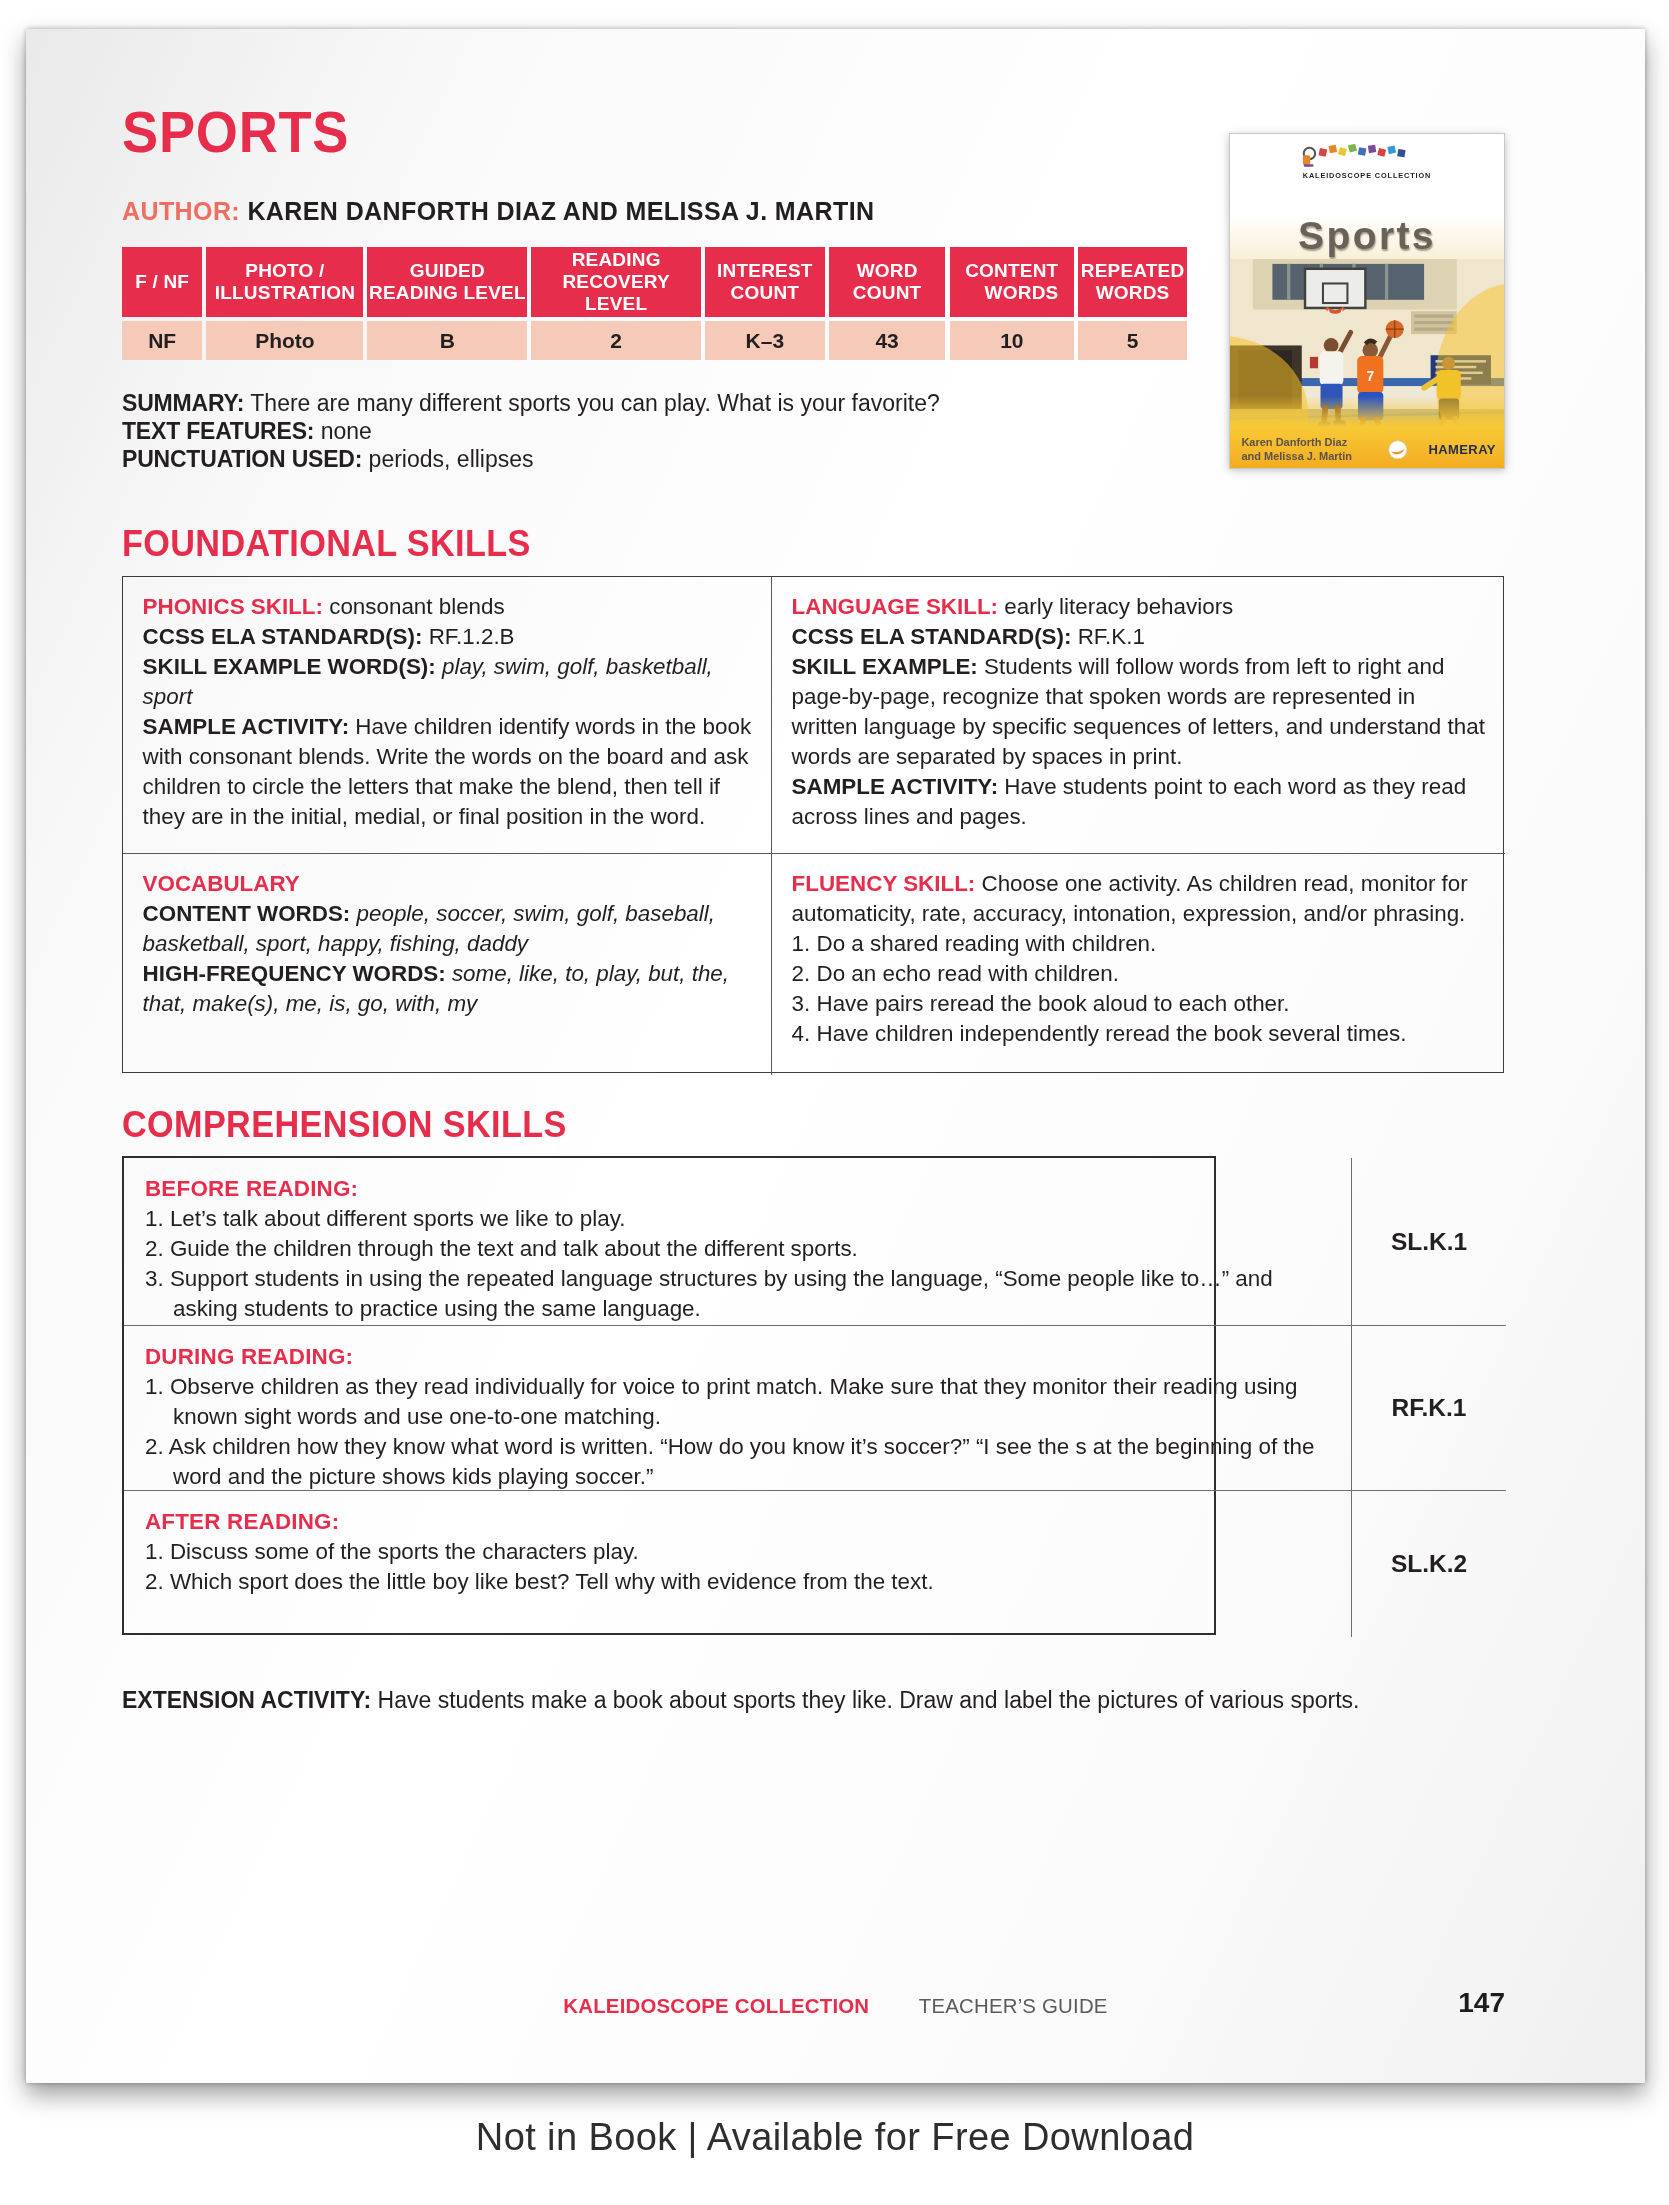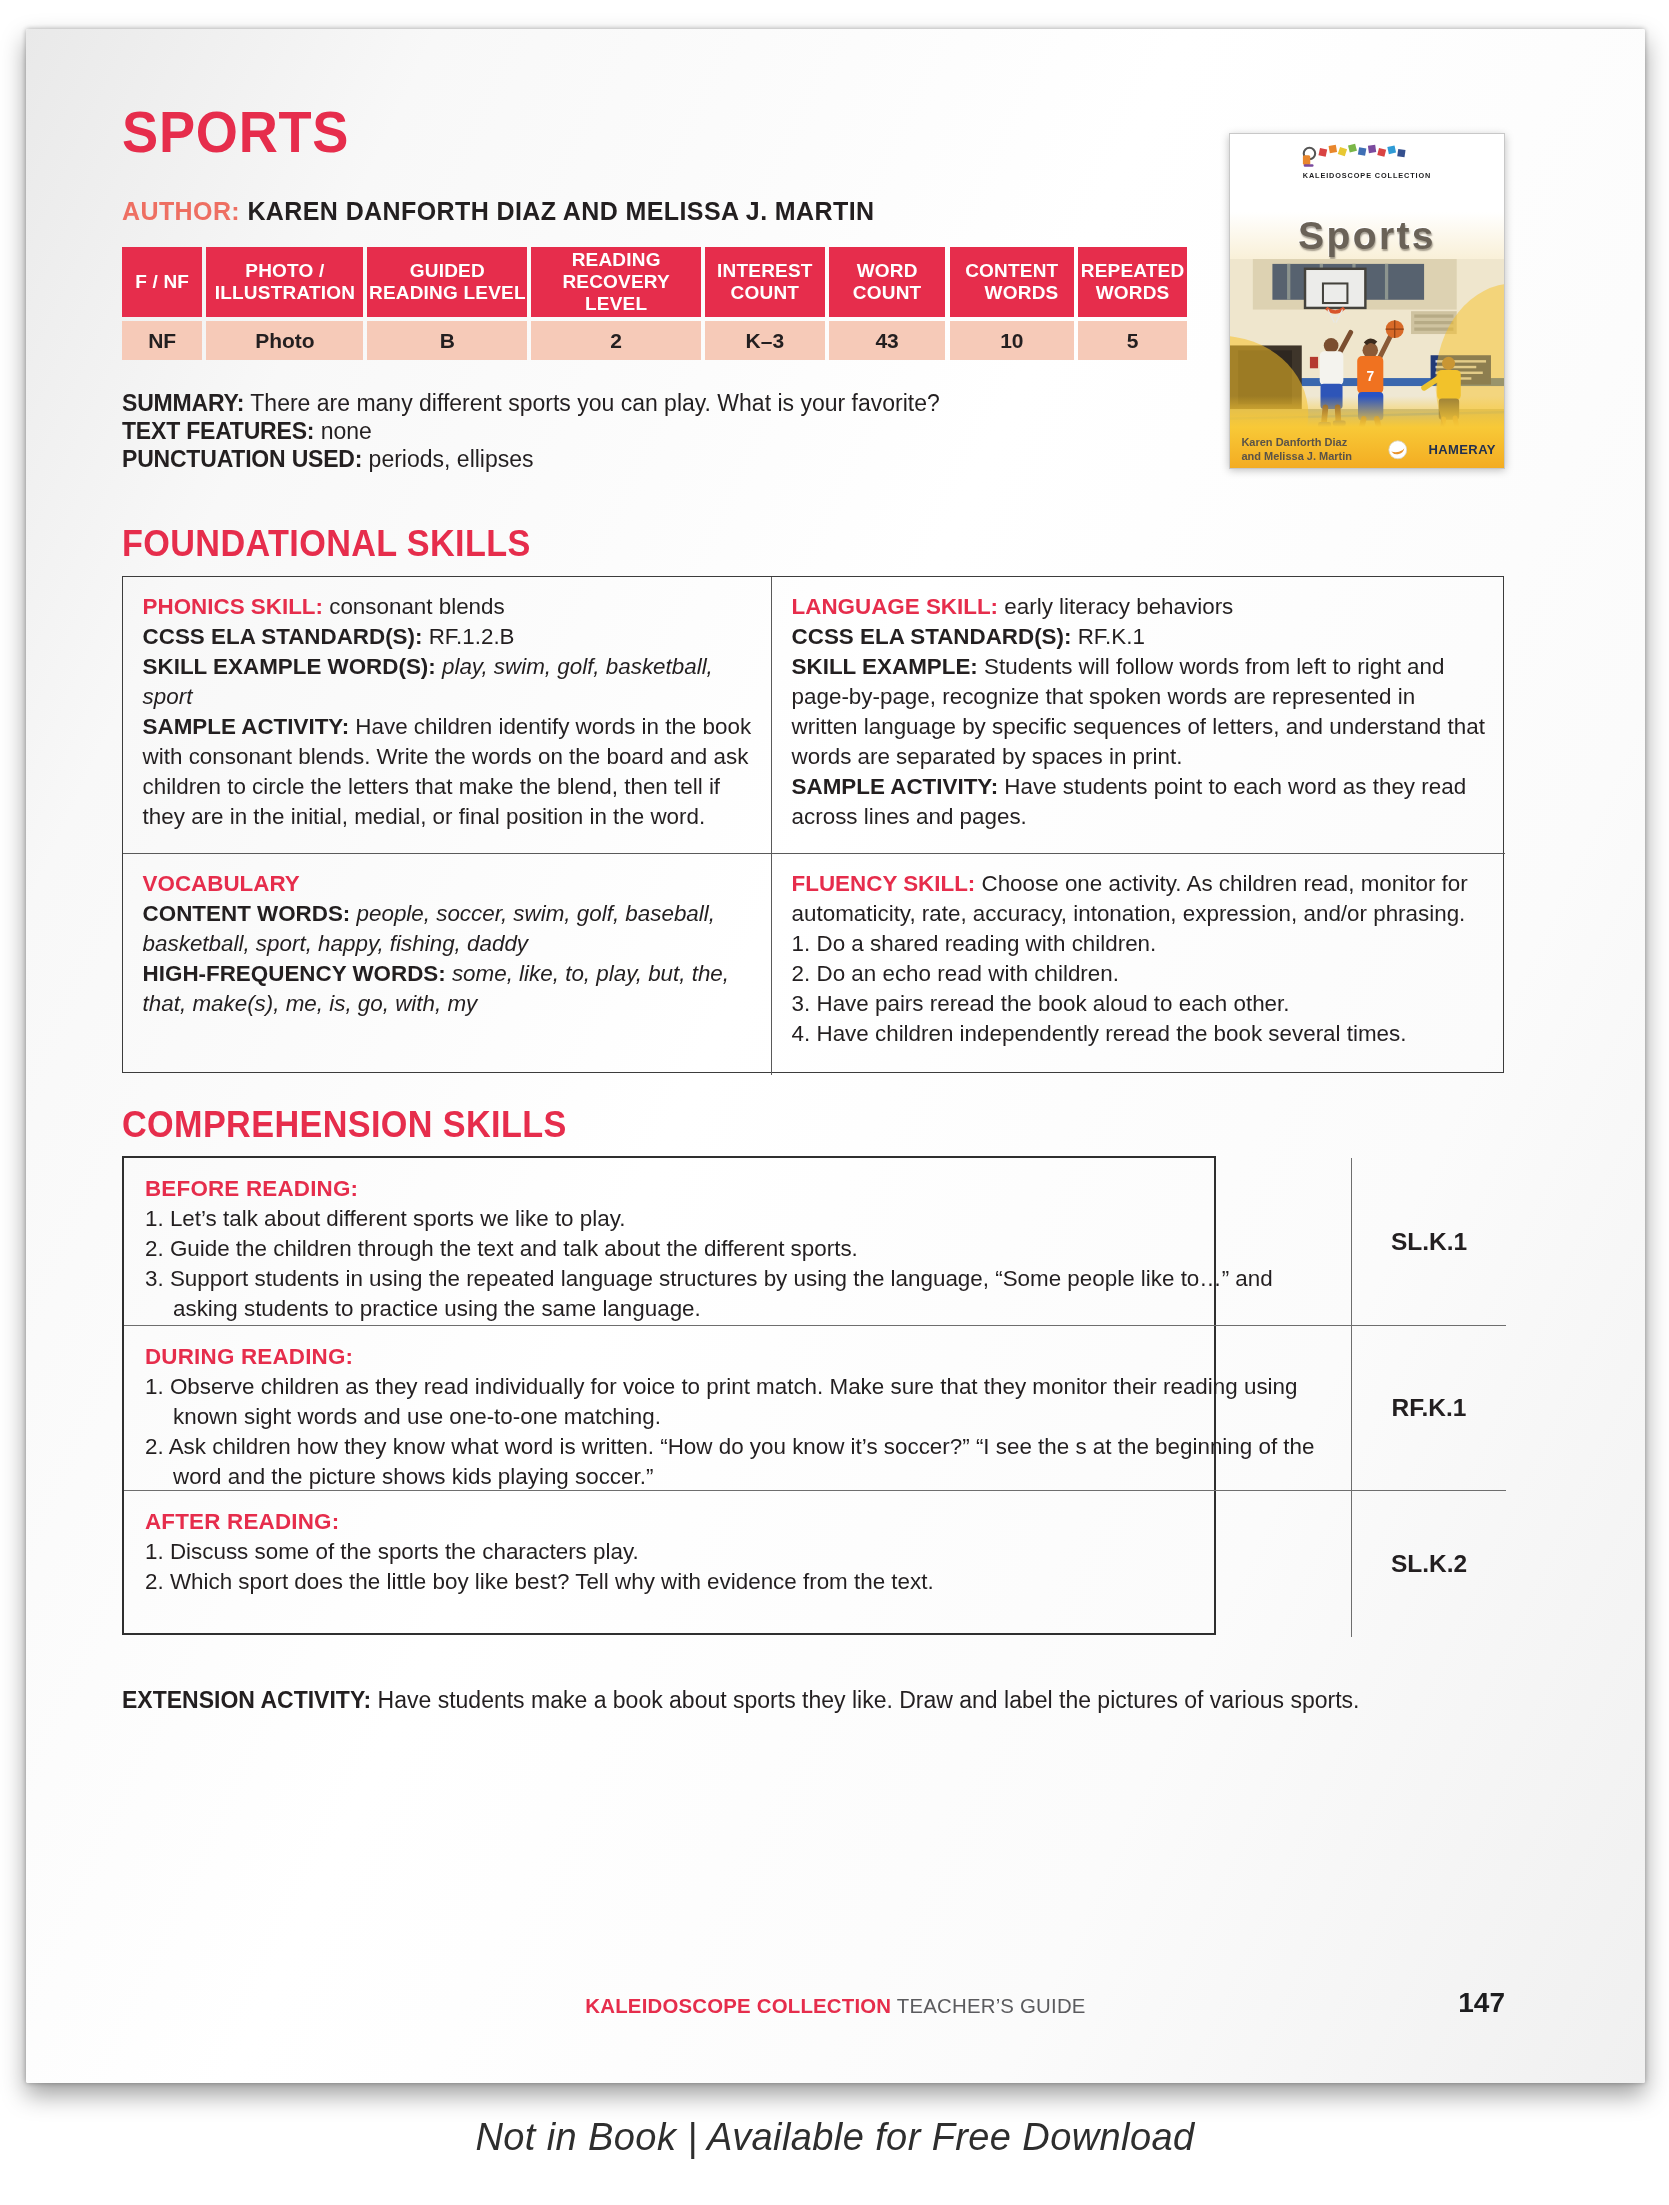--- a/index.html
+++ b/index.html
@@ -68,25 +68,25 @@
   .row2{border-top:1.2px solid #6e6e6e;}
   .li{padding-left:28px;text-indent:-28px;}
 
   
   .activity-line{left:96px;top:1657px;width:1386px;font-size:23px;line-height:29px;}
   .activity-line2{left:96px;top:1715px;width:1386px;font-size:23px;line-height:29px;}
 
   
   .footer-line{left:0;top:1966px;width:1619px;text-align:center;font-size:20.4px;letter-spacing:0.2px;}
   .footer-line .brand{color:#e62d4c;font-weight:bold;}
-  .footer-line .guide{color:#5b5b5e;}
+  .footer-line .guide{color:#5b5b5e;padding-left:44px;}
   .page-num{top:1958px;right:140px;font-size:28px;font-weight:bold;color:#1d1d1f;}
 
   
-  .bottom-caption{position:absolute;left:0;top:2116px;width:1670px;text-align:center;font-size:38px;color:#2e2e2e;letter-spacing:0.4px;font-style:italic;}
+  .bottom-caption{position:absolute;left:0;top:2116px;width:1670px;text-align:center;font-size:38px;color:#2e2e2e;letter-spacing:0.4px;}
 
   
   .book-cover{
     left:1203px;top:104px;width:276px;height:336px;background:#fff;
     border:0.8px solid #c8c8c8;box-shadow:0 2.4px 8.2px rgba(0,0,0,.25);
     box-sizing:border-box;overflow:hidden;
   }
   .cover-top{height:70px;position:relative;background:#ffffff;text-align:center;}
   .cover-logo-svg{display:block;margin:8.2px auto 0 auto;}
   .cover-collection{font-size:7.3px;font-weight:bold;letter-spacing:0.9px;color:#1d1d1f;margin-top:0.8px;}

